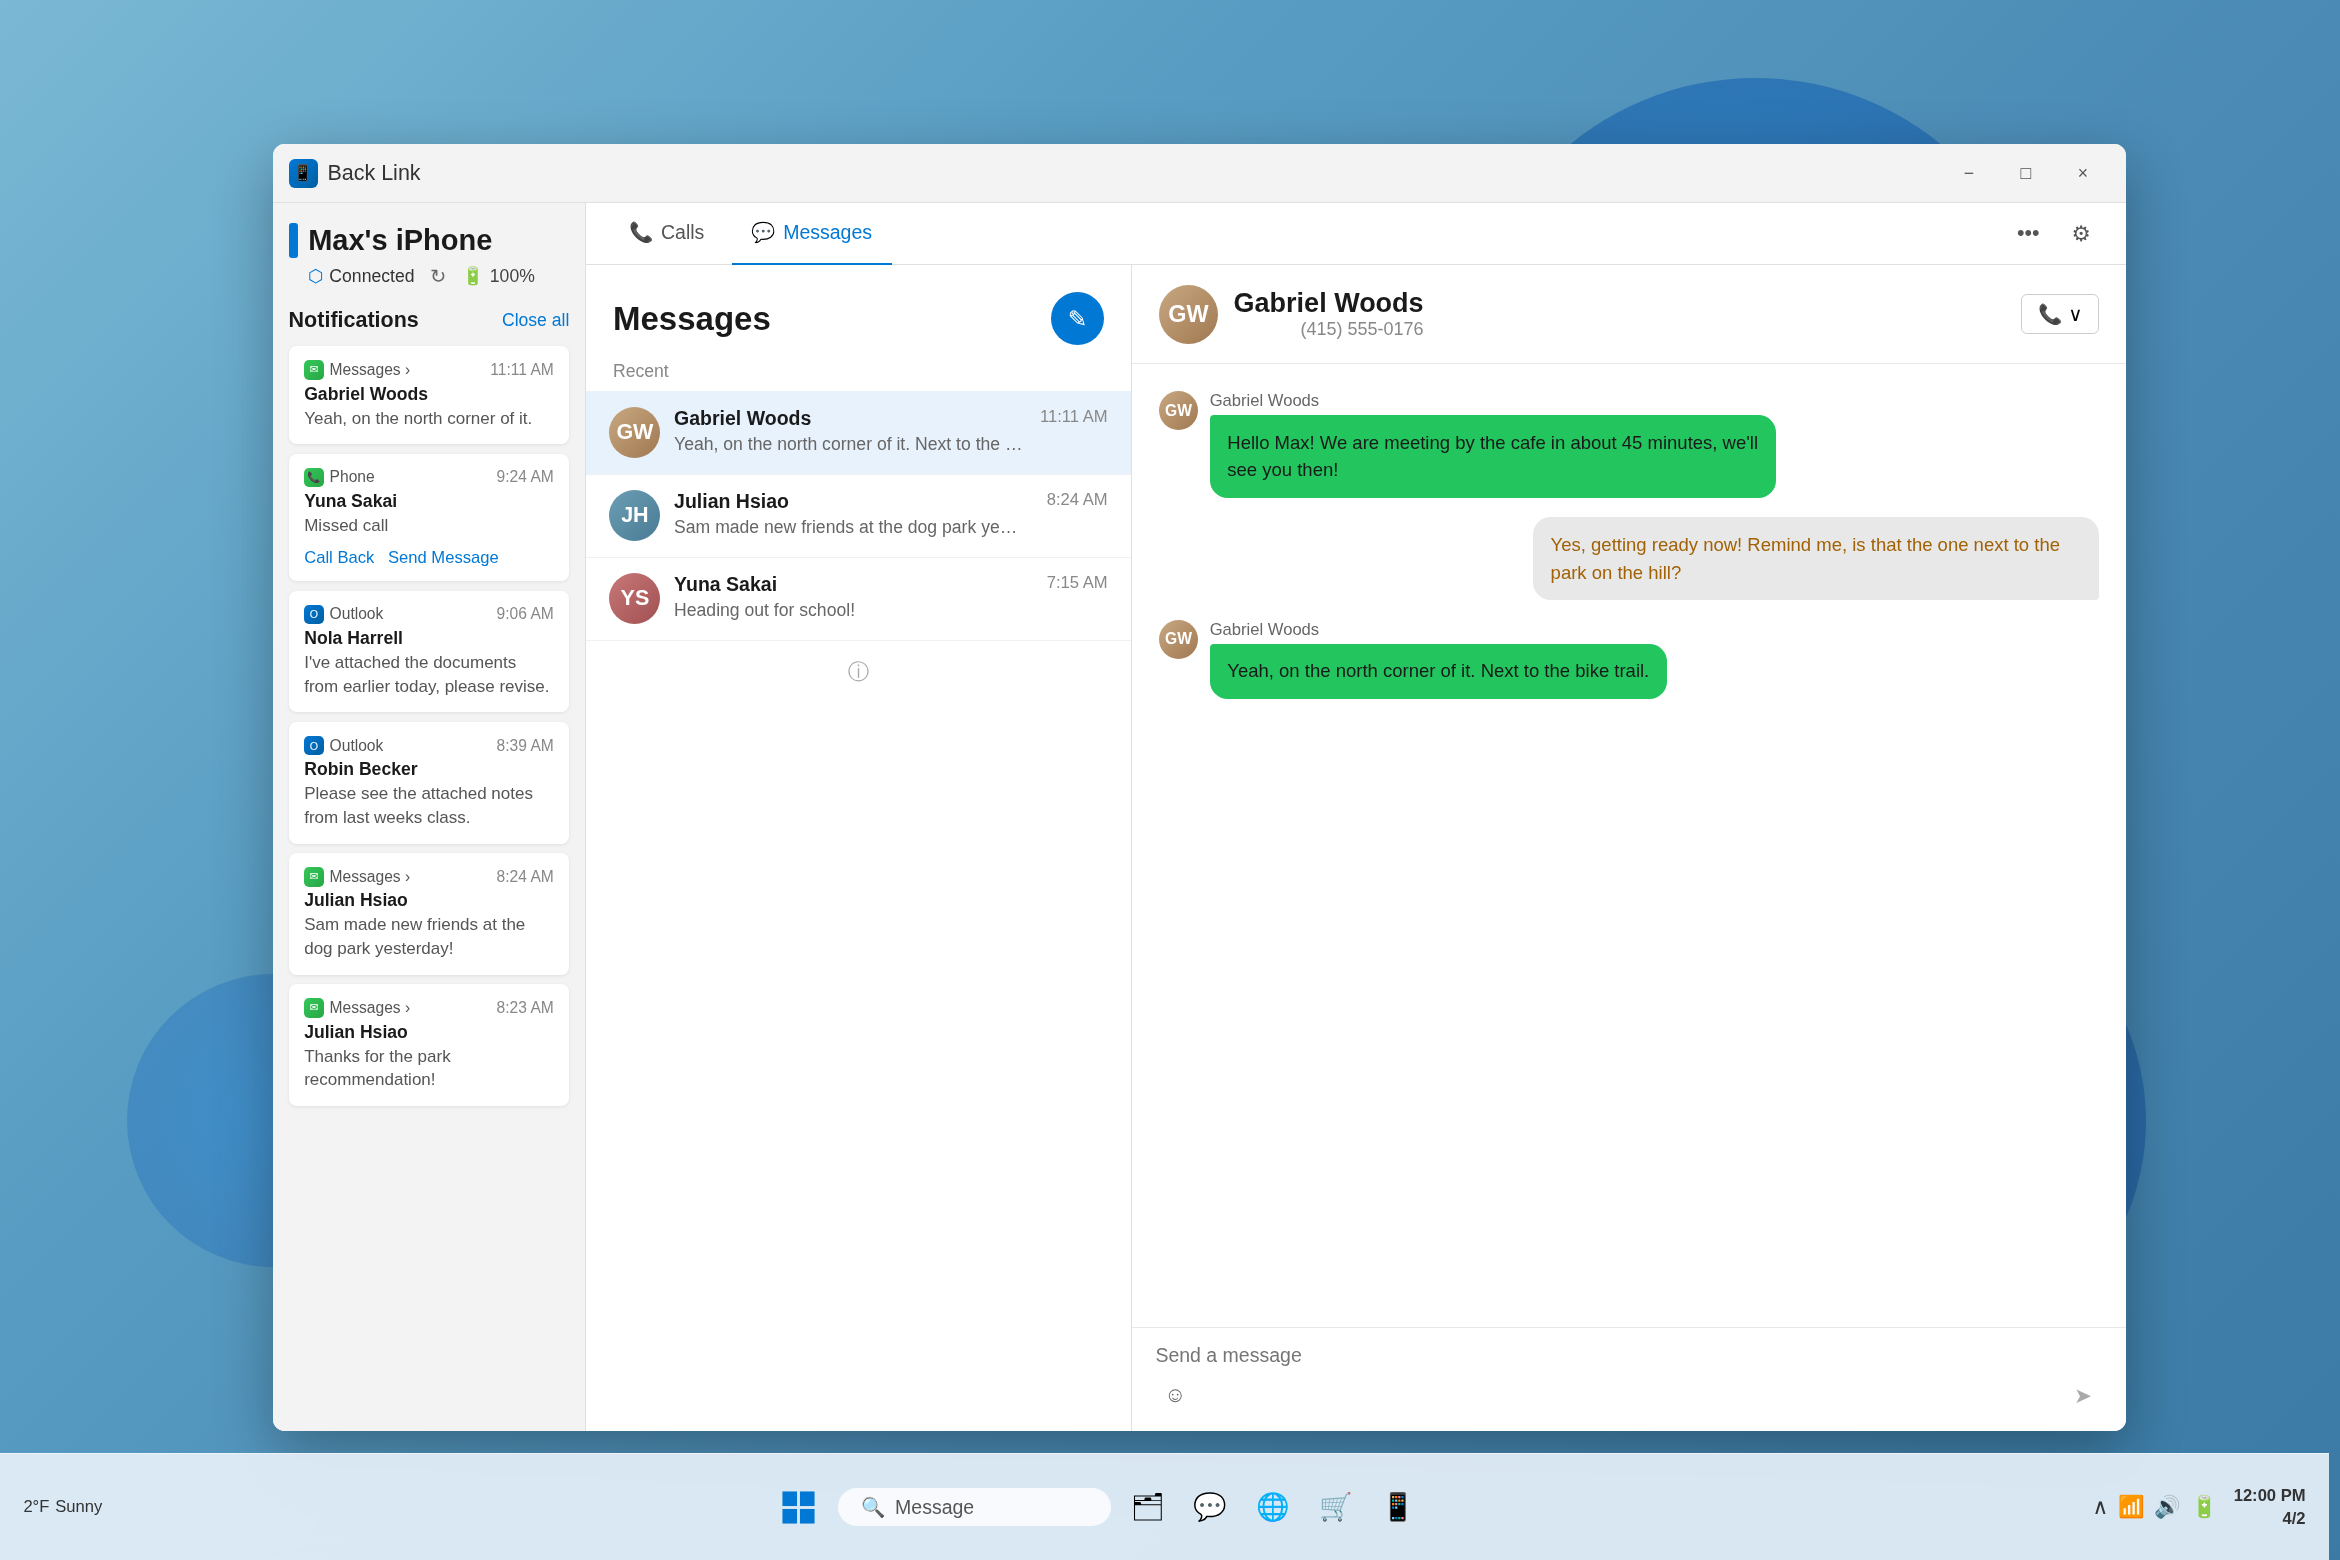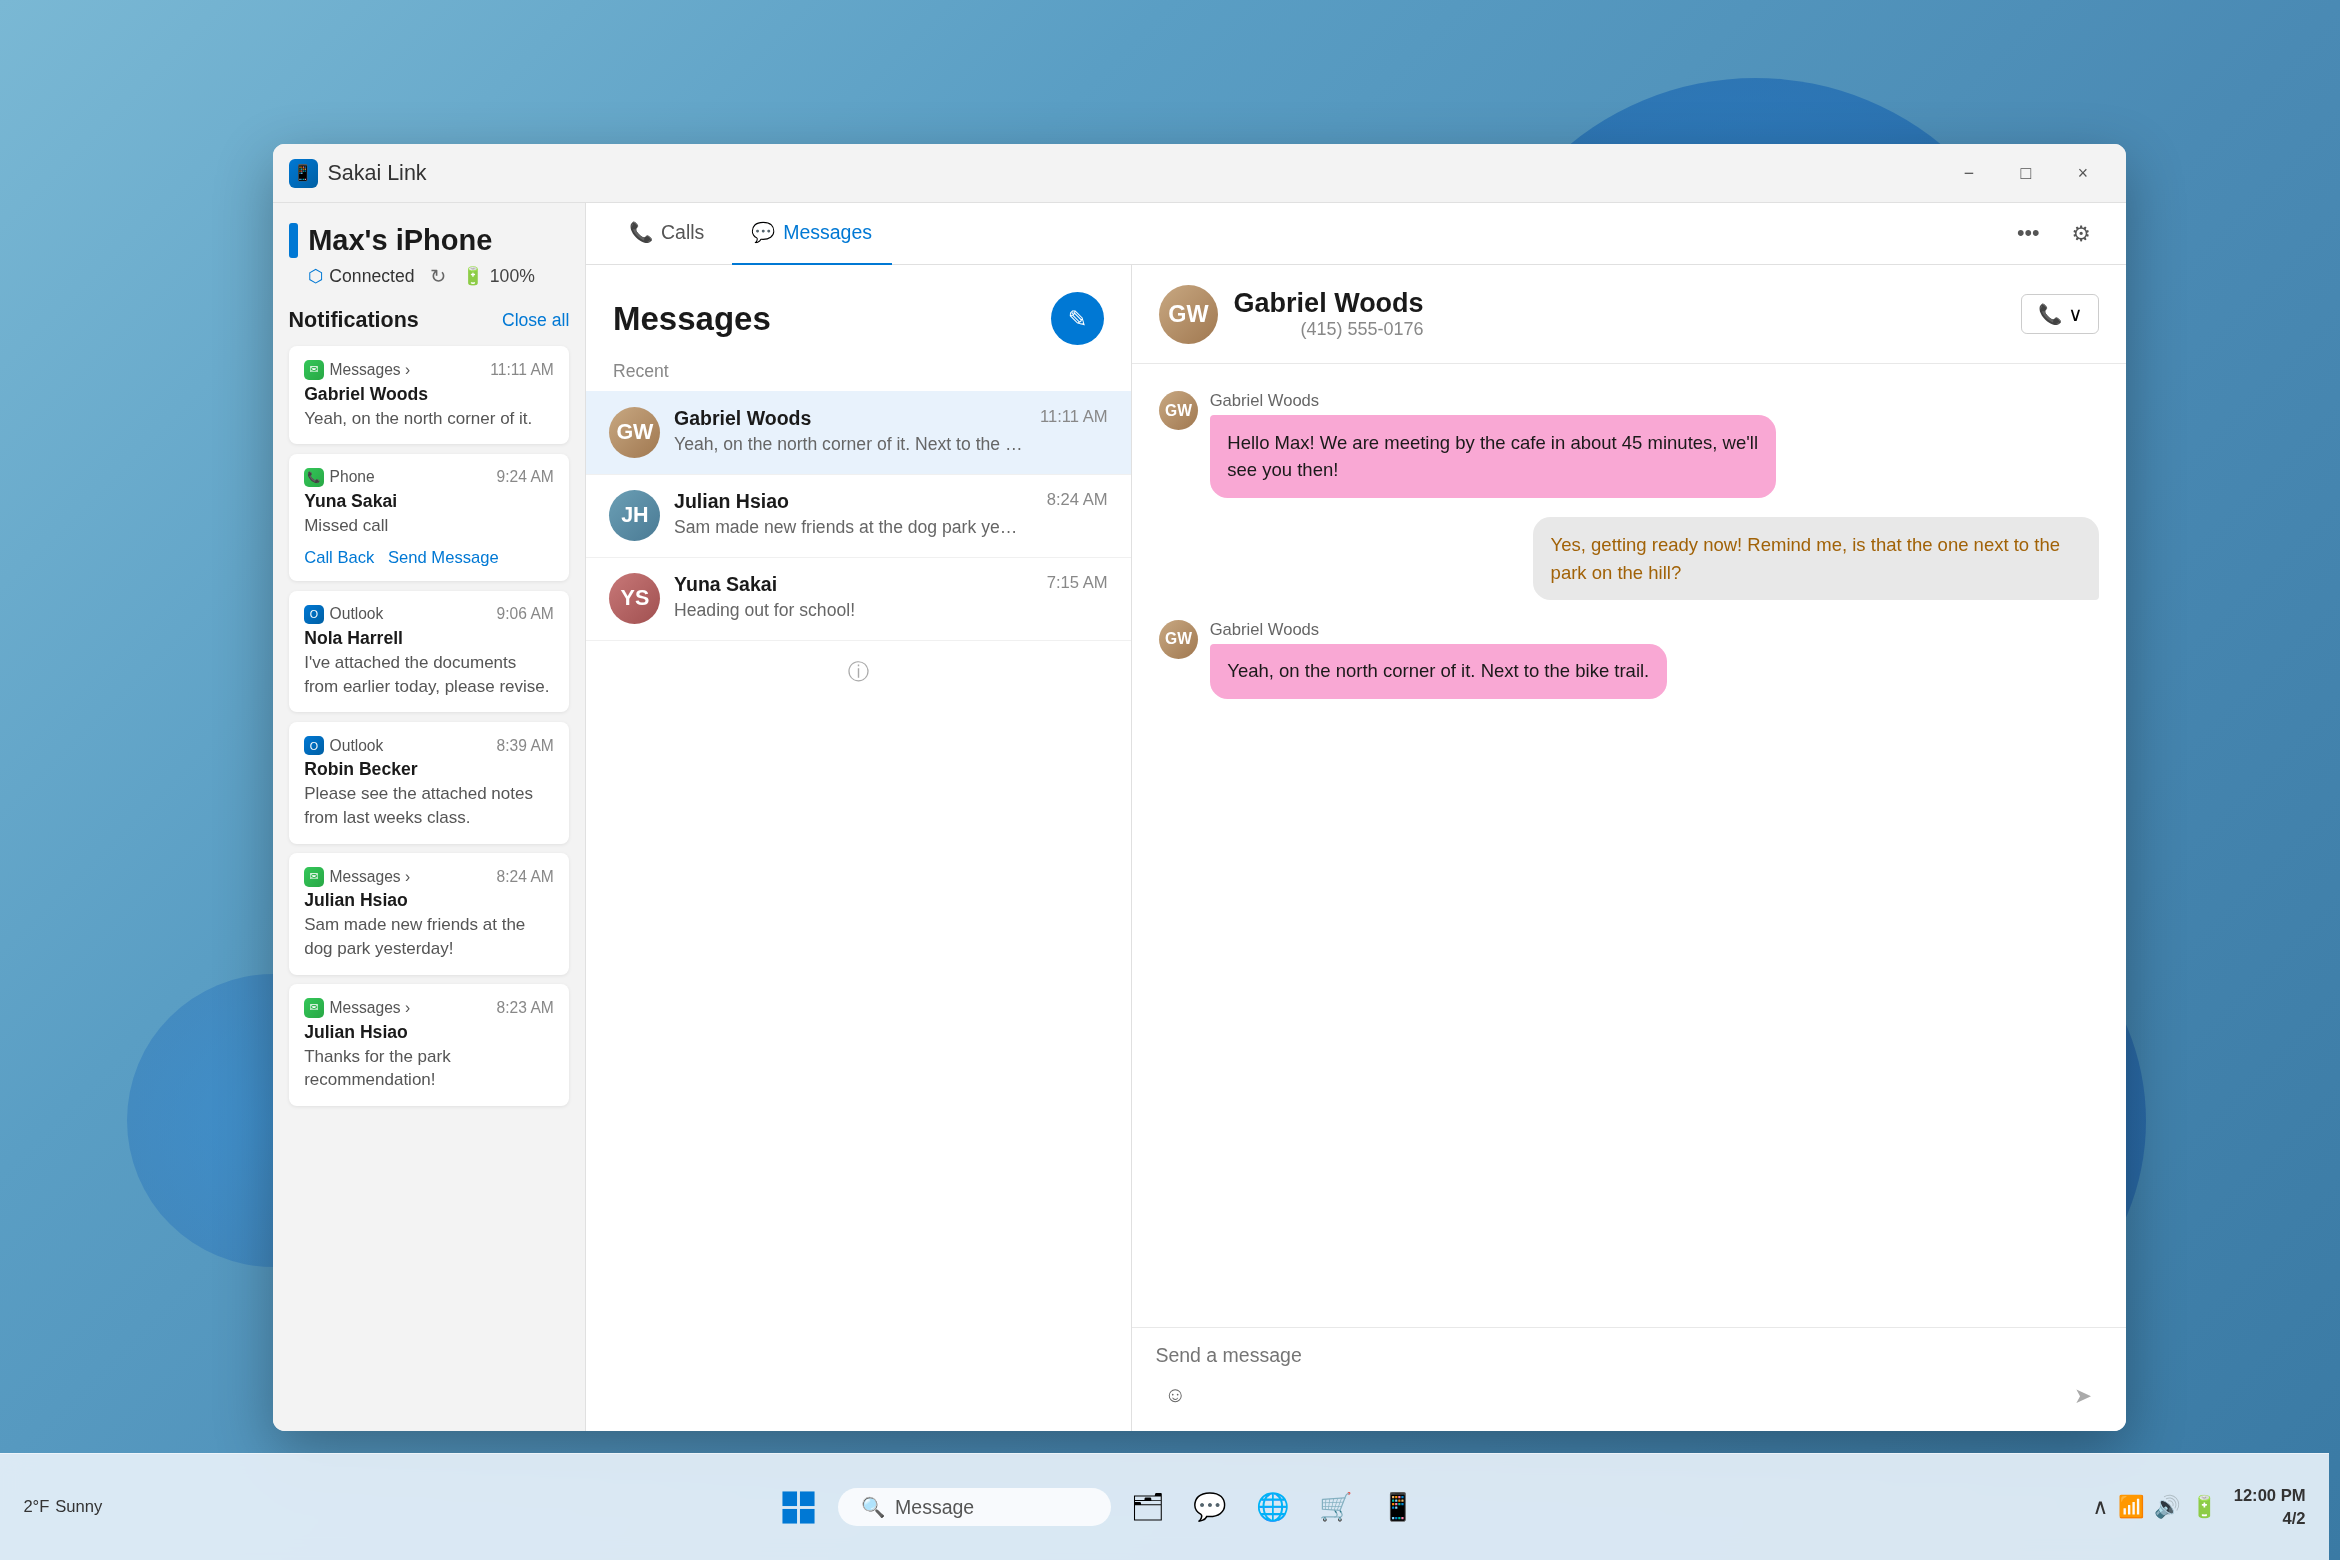--- a/index.html
+++ b/index.html
@@ -463,21 +463,21 @@
       width: 39px; height: 39px;
       border-radius: 50%;
       background: linear-gradient(135deg, #7c6a52, #5a4a38);
       display: flex; align-items: center; justify-content: center;
       color: white;
       font-size: 15.6px;
       font-weight: 600;
       flex-shrink: 0;
     }
     .chat-msg-bubble-incoming {
-      background: #f9a8d4;
+      background: #22c55e;
       border-radius: 3.9px 17.6px 17.6px 17.6px;
       padding: 13.7px 17.6px;
       max-width: 566px;
       font-size: 18.5px;
       color: #1a1a1a;
       line-height: 1.5;
     }
     .chat-msg-bubble-outgoing {
       background: #e8e8e8;
       border-radius: 17.6px 17.6px 3.9px 17.6px;
@@ -615,21 +615,21 @@
 
 <div class="bg-circle-1"></div>
 <div class="bg-circle-2"></div>
 <div class="bg-circle-3"></div>
 
 <div class="window">
 
   <div class="titlebar">
     <div class="titlebar-left">
       <div class="titlebar-logo">📱</div>
-      <span class="titlebar-title">Sakai Link</span>
+      <span class="titlebar-title">Back Link</span>
     </div>
     <div class="titlebar-controls">
       <button class="titlebar-btn">−</button>
       <button class="titlebar-btn">□</button>
       <button class="titlebar-btn close">×</button>
     </div>
   </div>
 
   <div class="main-layout">
 

